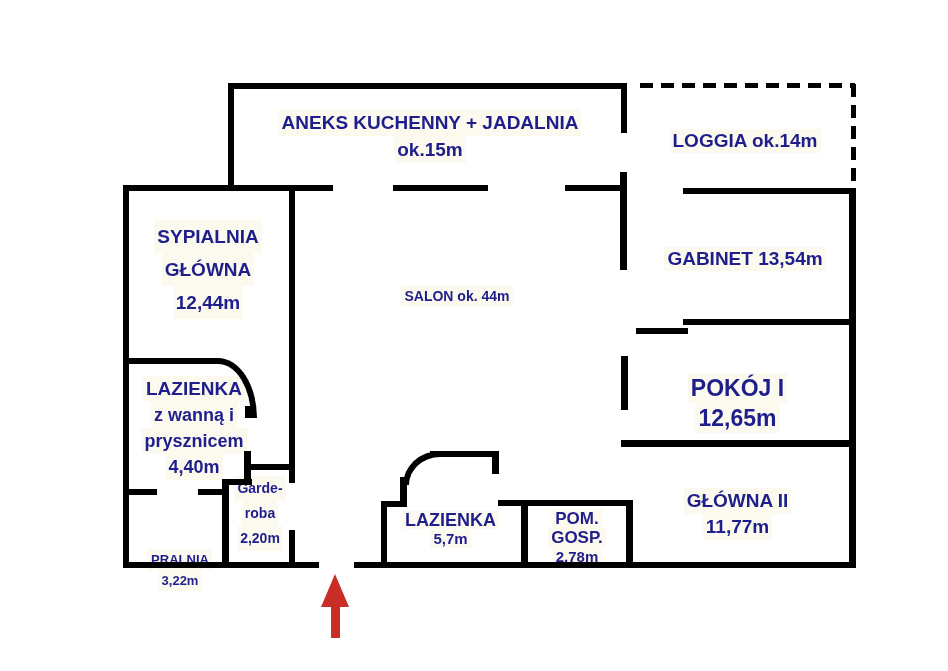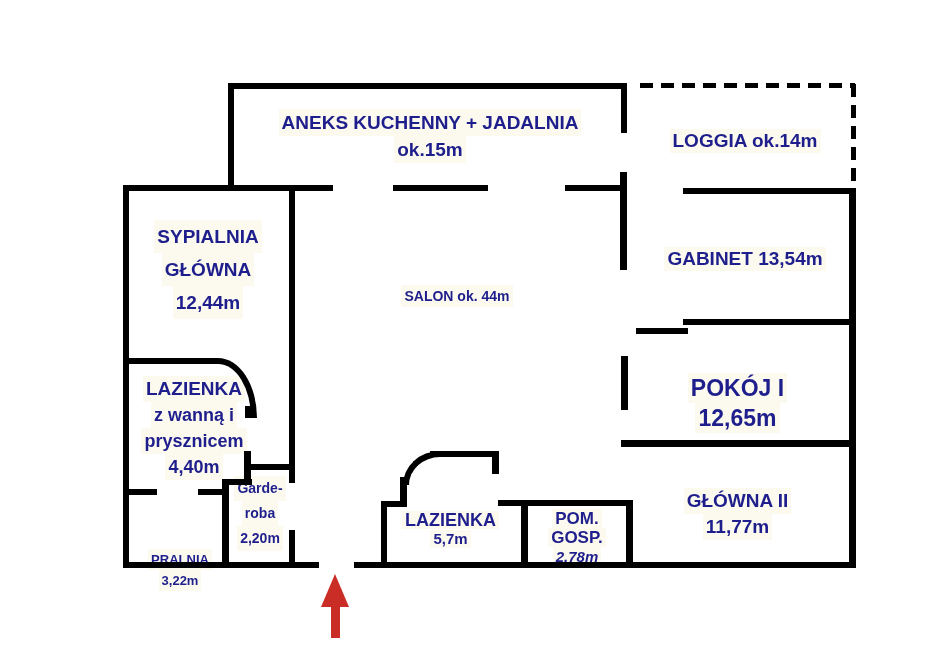--- a/index.html
+++ b/index.html
@@ -141,19 +141,19 @@
   </div>
 
   <div class="rlabel" style="left:378px;top:511px;width:145px;font-size:17px;line-height:18px;">
     <div><span style="font-size:18px;">LAZIENKA</span></div>
     <div><span style="font-size:15px;">5,7m</span></div>
   </div>
 
   <div class="rlabel" style="left:528px;top:509px;width:98px;font-size:17px;line-height:19px;">
     <div><span>POM.</span></div>
     <div><span>GOSP.</span></div>
-    <div><span style="font-size:15px;font-style:italic;">2,78m</span></div>
+    <div><span style="font-size:15px;">2,78m</span></div>
   </div>
 
   <div id="arrow-head"></div>
   <div id="arrow-shaft"></div>
 
 </div>
 
 </body></html>

